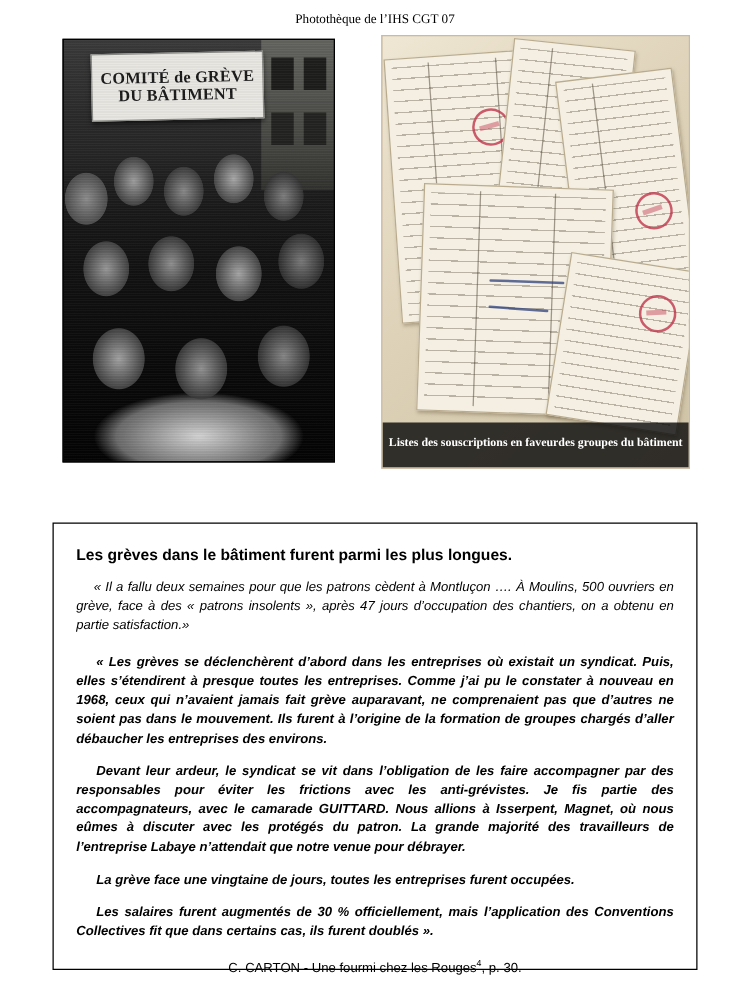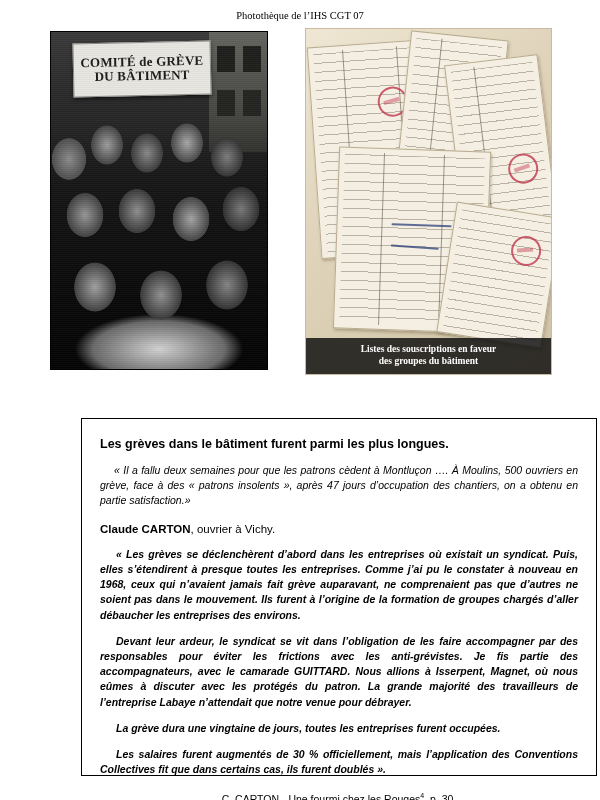--- a/index.html
+++ b/index.html
@@ -196,40 +196,39 @@
   }
   .caption-box {
     position: absolute;
     left: 0;
     right: 0;
     bottom: 0;
     height: 36px;
     background: rgba(12,12,12,.82);
     color: #ffffff;
     display: flex;
-    flex-direction: column;
+    flex-direction: row;
     align-items: center;
     justify-content: center;
     font-family: "Liberation Serif", serif;
     font-weight: bold;
     font-size: 9.5px;
     line-height: 1.25;
     text-align: center;
   }
   
   .frame {
     position: absolute;
     left: 42px;
     top: 418px;
     width: 516px;
     height: 358px;
     border: 1px solid #000;
     box-sizing: border-box;
     padding: 14px 18px 10px 18px;
-    margin-left: 39px;
   }
   .lead {
     font-family: "Liberation Sans", sans-serif;
     font-weight: bold;
     font-size: 12.5px;
     margin: 4px 0 12px 0;
   }
   .quote {
     font-family: "Liberation Sans", sans-serif;
     font-style: italic;
@@ -329,23 +328,22 @@
         <div>des groupes du bâtiment</div>
       </div>
     </div>
   </div>
 
   <div class="frame">
     <p class="lead">Les grèves dans le bâtiment furent parmi les plus longues.</p>
 
     <p class="quote">« Il a fallu deux semaines pour que les patrons cèdent à Montluçon …. À Moulins, 500 ouvriers en grève, face à des « patrons insolents », après 47 jours d’occupation des chantiers, on a obtenu en partie satisfaction.»</p>
 
-    <p class="speaker"><b>Claude CARTON</b><span>, ouvrier à Vichy.</span></p>
 
     <p class="para">« Les grèves se déclenchèrent d’abord dans les entreprises où existait un syndicat. Puis, elles s’étendirent à presque toutes les entreprises. Comme j’ai pu le constater à nouveau en 1968, ceux qui n’avaient jamais fait grève auparavant, ne comprenaient pas que d’autres ne soient pas dans le mouvement. Ils furent à l’origine de la formation de groupes chargés d’aller débaucher les entreprises des environs.</p>
     <p class="para">Devant leur ardeur, le syndicat se vit dans l’obligation de les faire accompagner par des responsables pour éviter les frictions avec les anti-grévistes. Je fis partie des accompagnateurs, avec le camarade GUITTARD. Nous allions à Isserpent, Magnet, où nous eûmes à discuter avec les protégés du patron. La grande majorité des travailleurs de l’entreprise Labaye n’attendait que notre venue pour débrayer.</p>
-    <p class="para">La grève dura une vingtaine de jours, toutes les entreprises furent occupées.</p>
+    <p class="para">La grève face une vingtaine de jours, toutes les entreprises furent occupées.</p>
     <p class="para">Les salaires furent augmentés de 30 % officiellement, mais l’application des Conventions Collectives fit que dans certains cas, ils furent doublés ».</p>
 
     <p class="source"><span>C. CARTON -  Une fourmi chez les Rouges</span><span class="sup">4</span><span>, p. 30.</span></p>
   </div>
 
 </div>
 
 </body></html>

